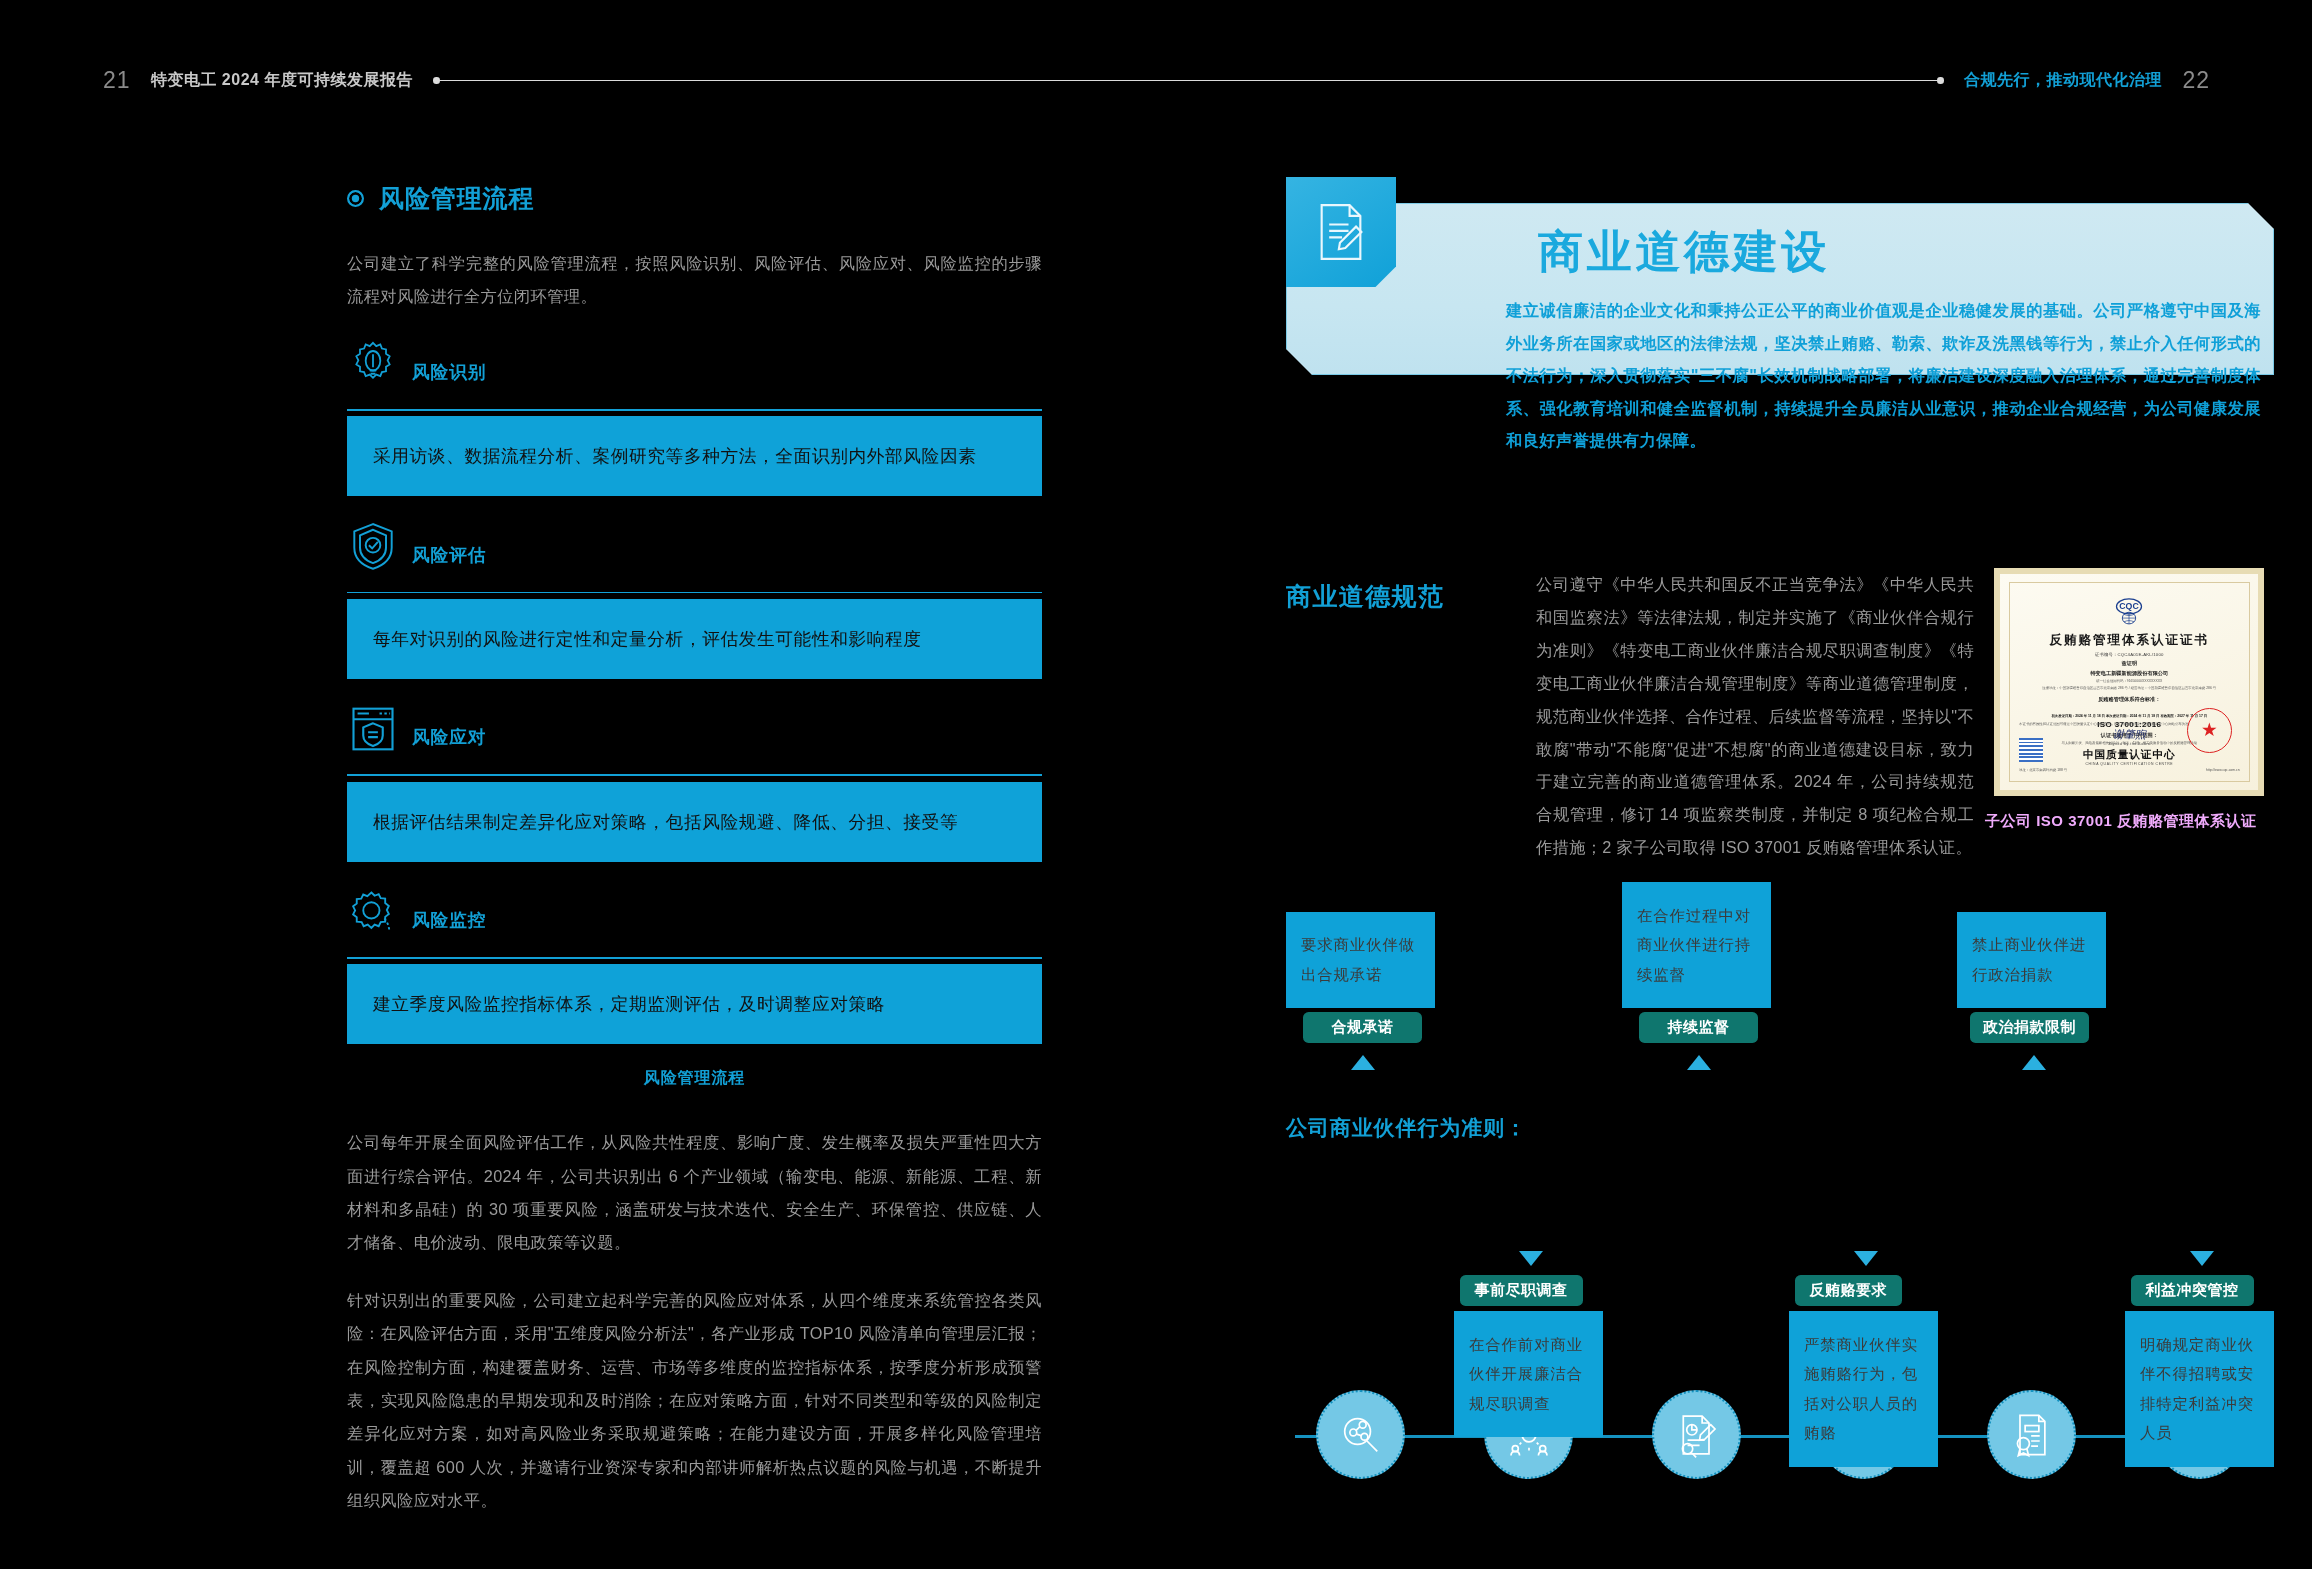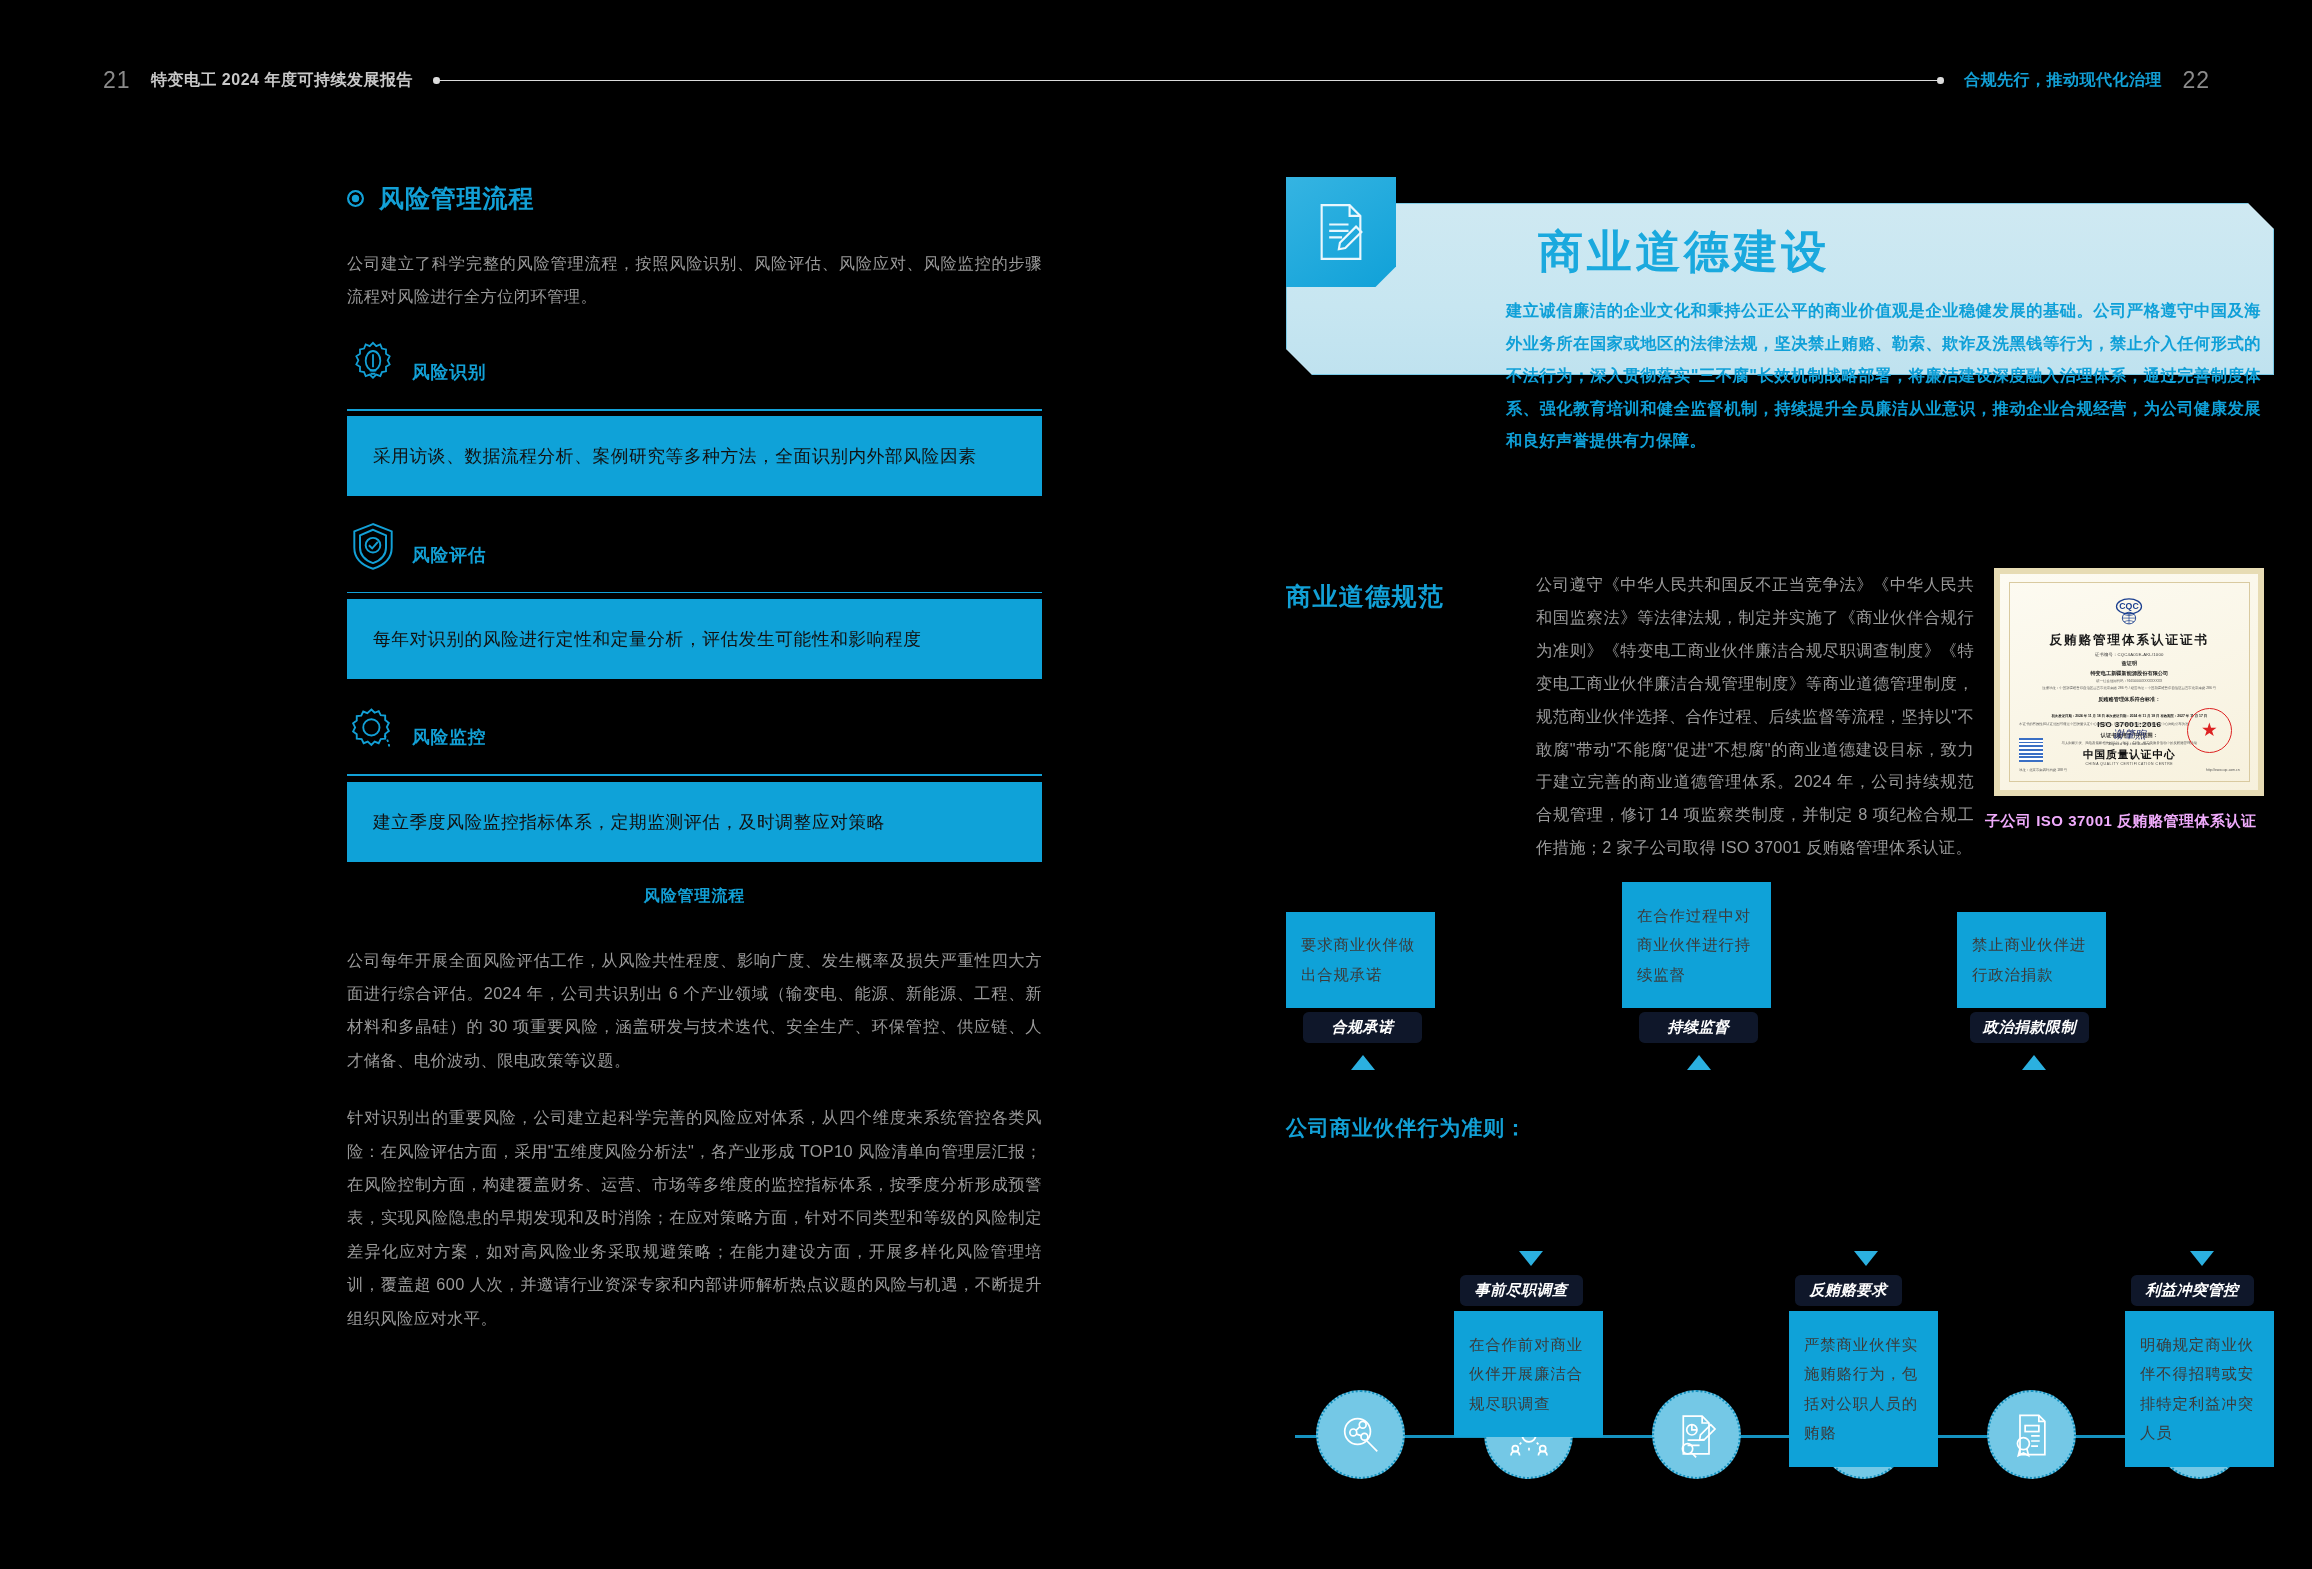--- a/index.html
+++ b/index.html
@@ -136,24 +136,23 @@
     position:absolute; left:30px; top:231px; z-index:2;
   }
   .circle svg { width:48px; height:48px; }
   .card {
     position:absolute; left:0; width:149px;
     background:#0fa2d8; padding:18.6px 15px; z-index:3;
   }
   .card p { font-size:15.4px; line-height:1.92; color:#3b3b3b; letter-spacing:0.9px; }
   .chip {
     position:absolute; left:17px; width:119px; height:31px; border-radius:5.6px;
-    background:#0f172a; color:#fff; font-size:15px; font-weight:700;
+    background:#0f766e; color:#fff; font-size:15px; font-weight:700;
     display:flex; align-items:center; justify-content:center; letter-spacing:0.5px; z-index:4;
     white-space:nowrap;
-    font-style:italic;
   }
   .tri { position:absolute; width:0; height:0; z-index:4; }
 
   
   .node.up .card { bottom:151px; }
   .node.up .chip { bottom:116px; }
   .node.up .tri { left:65px; bottom:89px; border-left:12px solid transparent; border-right:12px solid transparent; border-bottom:15px solid #2bb0e0; }
   
   .node.dn .card { top:152px; }
   .node.dn .chip { top:116px; }
@@ -221,20 +220,37 @@
         </svg>
       </span>
       <span class="fs-label">风险评估</span>
     </div>
     <div class="fs-rule"></div>
     <div class="fs-box">
       <span>每年对识别的风险进行定性和定量分析，评估发生可能性和影响程度</span>
     </div>
   </div>
 
+  <div class="flow-step">
+    <div class="fs-head">
+      <span class="fs-ico">
+        <svg viewBox="0 0 64 64" fill="none" stroke="#12a0d6" stroke-width="2.6">
+          <rect x="8" y="7" width="48" height="50"></rect>
+          <path d="M8 20h48M13 13h14M40 13h3M46 13h3M52 13h1"></path>
+          <path d="M32 25l-12 5v10c0 7 6 11 12 13 6-2 12-6 12-13V30l-12-5z"></path>
+          <path d="M26 36h12M26 42h12"></path>
+        </svg>
+      </span>
+      <span class="fs-label">风险应对</span>
+    </div>
+    <div class="fs-rule"></div>
+    <div class="fs-box">
+      <span>根据评估结果制定差异化应对策略，包括风险规避、降低、分担、接受等</span>
+    </div>
+  </div>
 
   <div class="flow-step">
     <div class="fs-head">
       <span class="fs-ico">
         <svg viewBox="0 0 64 64" fill="none" stroke="#12a0d6" stroke-width="2.3">
           <path d="M30 8l4 4 5-2 2.5 5 5.5 .5v5.5l4.5 3.5-2.5 5 2.5 5-4.5 3.5V44l-5.5 .5-2.5 5-5-2-4 4-4.5-4-5 2-2.5-5L12 44v-5.5L7.5 35l2.5-5-2.5-5L12 21.5V16l5.5-.5 2.5-5 5 2 5-4.5z"></path>
           <circle cx="30" cy="30" r="10"></circle>
           <path d="M46 40c4 5 6 10 6 16" stroke-dasharray="3 3"></path>
         </svg>
       </span>

